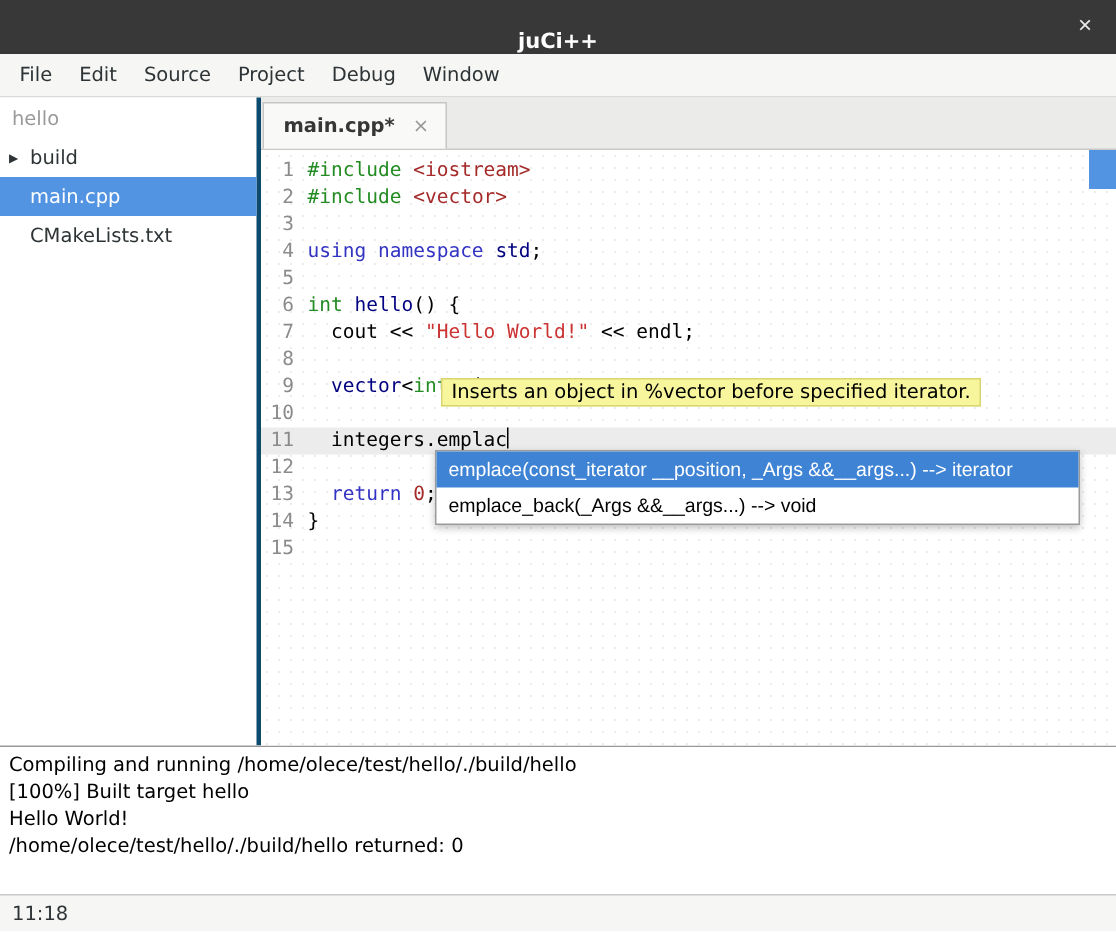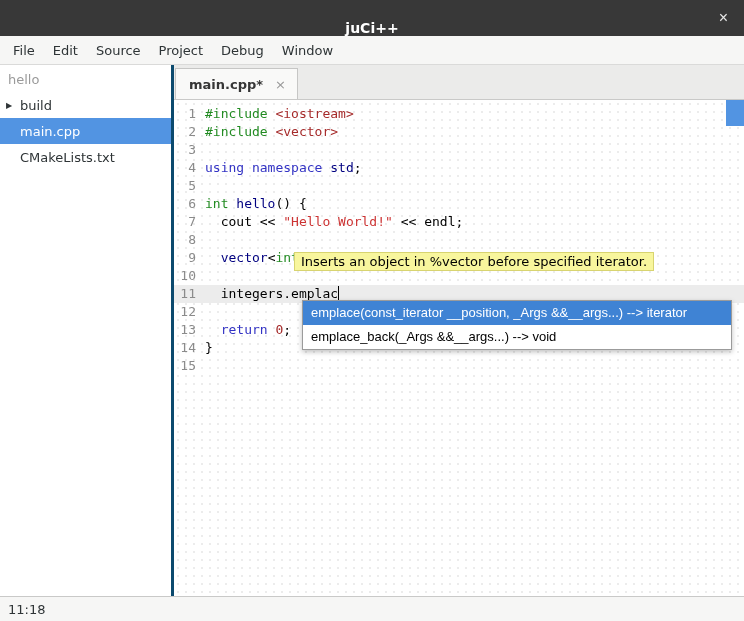--- a/index.html
+++ b/index.html
@@ -40,21 +40,21 @@
   .tk-inc { color:#a52a2a; }
   .tk-kw  { color:#3333c4; }
   .tk-type{ color:#228b22; }
   .tk-ns  { color:#000080; }
   .tk-str { color:#cc3333; }
   .tk-num { color:#a52a2a; }
   .caret { display:inline-block; width:1px; height:14px; background:#000; vertical-align:-2px; }
 
   .tooltip { position:absolute; left:120px; top:152px; background:#f8f69d; border:1px solid #d8d470; padding:1px 6px; font-family:"DejaVu Sans",sans-serif; font-size:13px; color:#000; white-space:nowrap; }
 
-  .completion { position:absolute; left:128px; top:200px; width:430px; background:#fff; border:1px solid #9b9b9b; box-shadow:0 2px 5px rgba(0,0,0,.25); font-family:"Liberation Sans",sans-serif; font-size:13px; }
+  .completion { position:absolute; left:116px; top:200px; width:430px; background:#fff; border:1px solid #9b9b9b; box-shadow:0 2px 5px rgba(0,0,0,.25); font-family:"Liberation Sans",sans-serif; font-size:13px; }
   .comp-row { height:24px; line-height:24px; padding:0 8px; white-space:nowrap; overflow:hidden; color:#000; }
   .comp-row.selected { background:#3f83d4; color:#fff; }
 
   .scroll-thumb { position:absolute; right:0; top:0; width:18px; height:26px; background:#5294e2; }
 
   
   .terminal { height:99px; flex-shrink:0; border-top:1px solid #989898; background:#fff; font-size:13px; line-height:18px; padding:4px 6px; color:#000; }
 
   
   .statusbar { height:25px; flex-shrink:0; background:#f6f6f5; border-top:1px solid #c9c9c8; display:flex; align-items:center; padding-left:8px; font-size:13px; color:#2e3436; }
@@ -174,18 +174,24 @@
           <div class="comp-row selected">emplace(const_iterator __position, _Args &amp;&amp;__args...) --&gt; iterator</div>
           <div class="comp-row">emplace_back(_Args &amp;&amp;__args...) --&gt; void</div>
         </div>
 
         <div class="scroll-thumb"></div>
       </div>
     </div>
 
   </div>
 
+  <div class="terminal">
+    <div>Compiling and running /home/olece/test/hello/./build/hello</div>
+    <div>[100%] Built target hello</div>
+    <div>Hello World!</div>
+    <div>/home/olece/test/hello/./build/hello returned: 0</div>
+  </div>
 
   <div class="statusbar">
     <span>11:18</span>
   </div>
 
 </div>
 
 </body></html>

